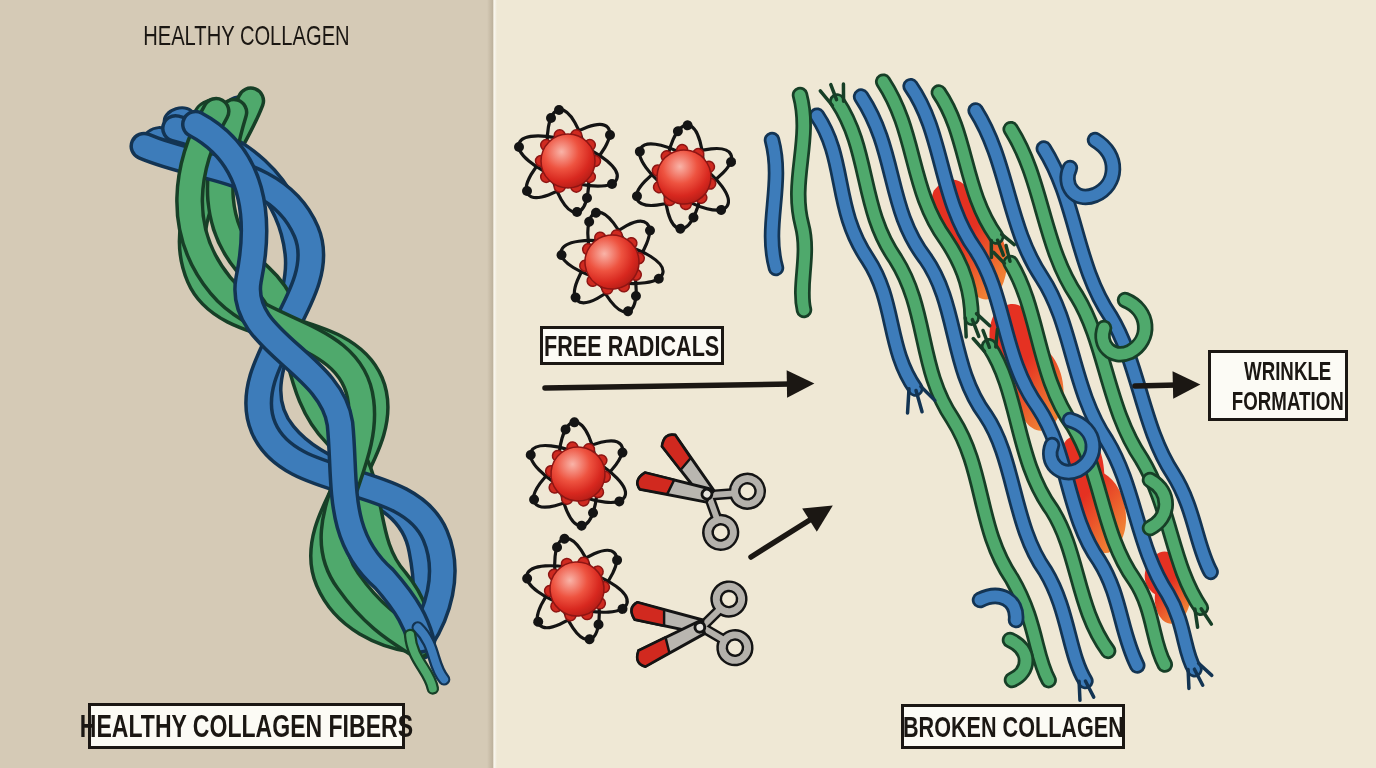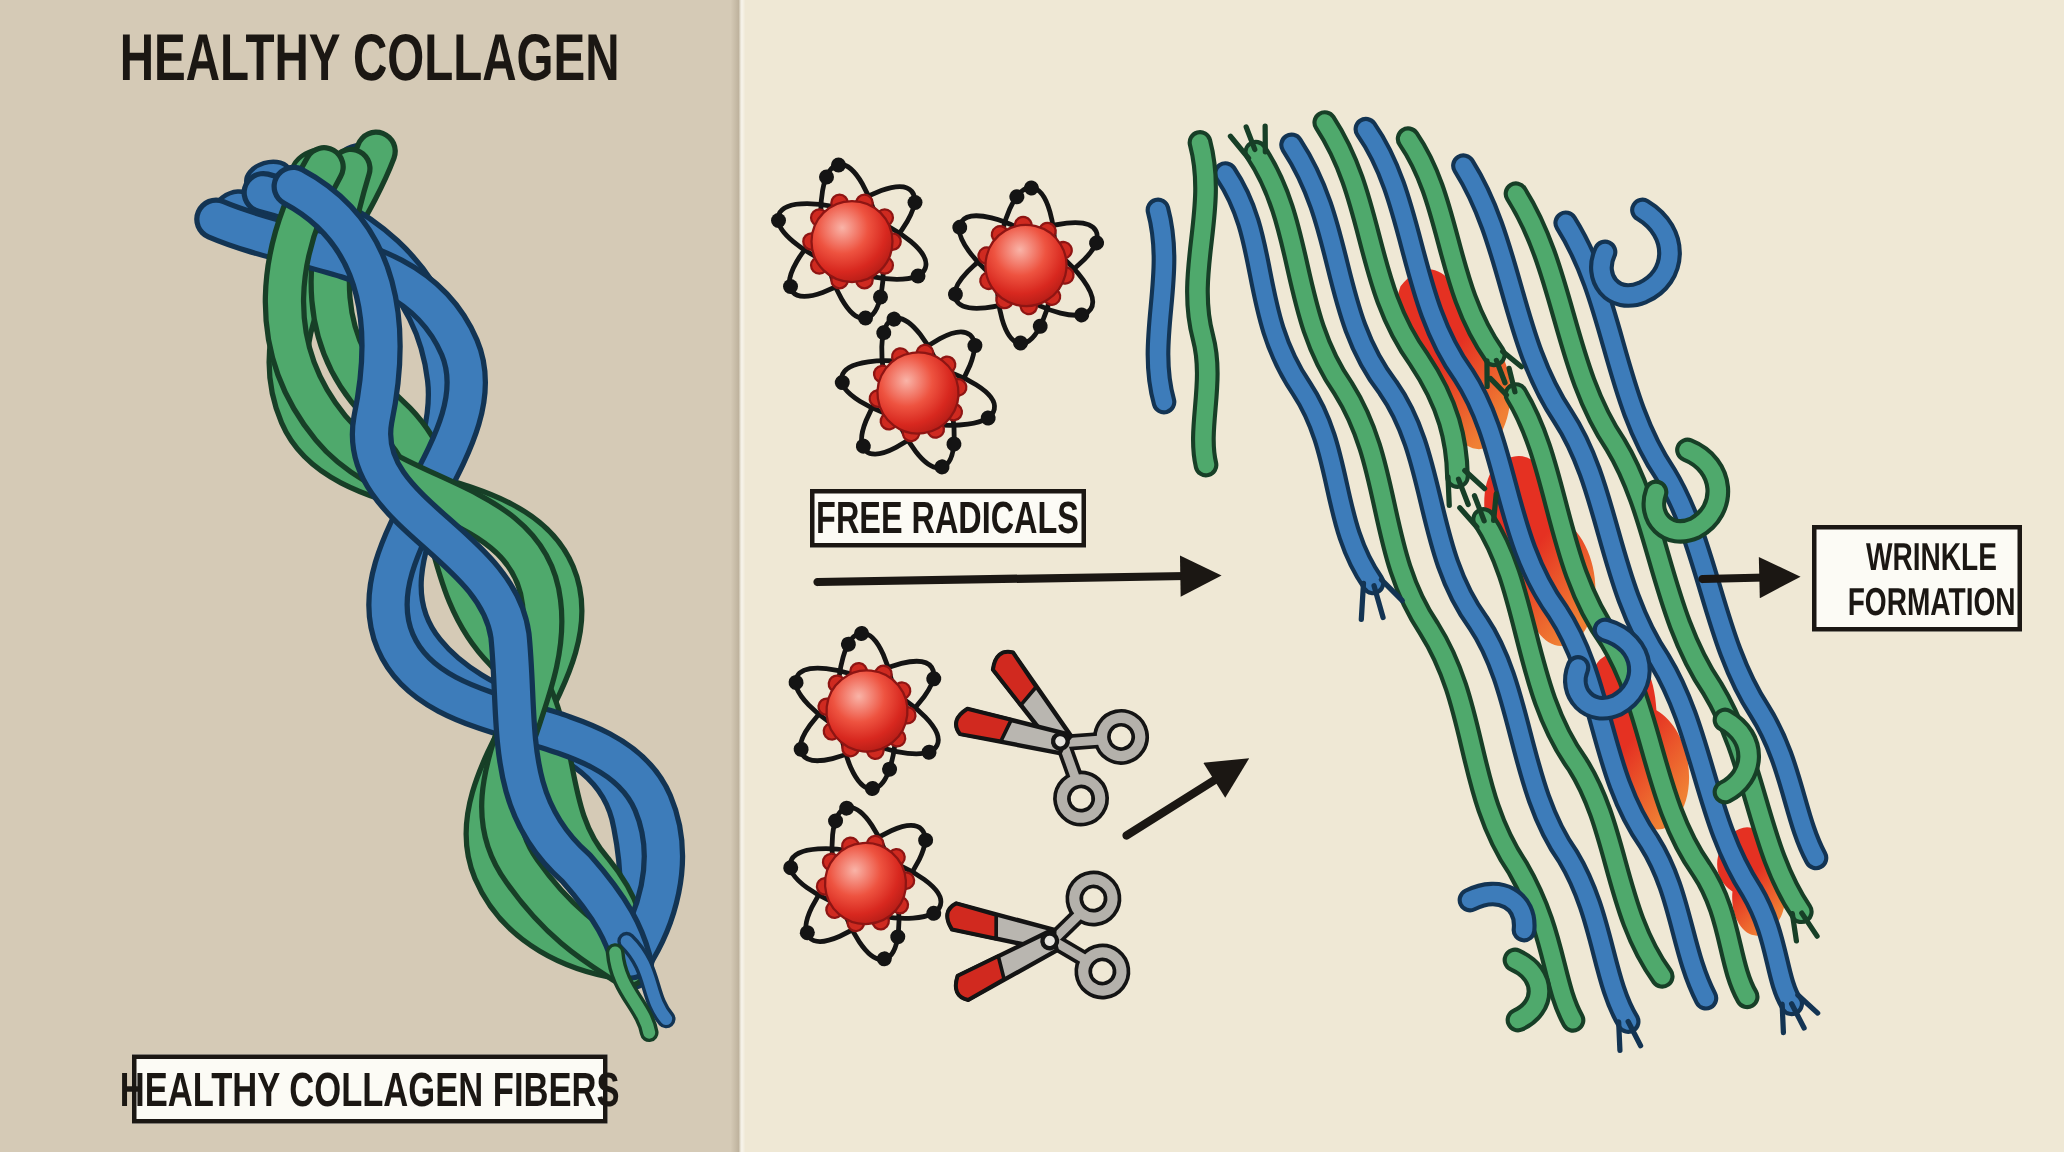--- a/index.html
+++ b/index.html
@@ -11,22 +11,22 @@
   #left-panel{
     position:absolute; left:0; top:0; width:493px; height:768px;
     background:var(--left-bg);
   }
   #panel-divider{
     position:absolute; left:487px; top:0; width:10px; height:768px;
     background:linear-gradient(90deg, rgba(110,95,70,0) 0%, rgba(110,95,70,.22) 55%, rgba(255,255,255,.55) 75%, rgba(255,255,255,0) 100%);
   }
   .title{
     position:absolute; top:14px; height:44px; display:flex;
-    align-items:flex-start; justify-content:center;
-    font-size:44px; font-weight:700; white-space:nowrap;
+    align-items:center; justify-content:center;
+    font-size:28px; font-weight:400; white-space:nowrap;
   }
   #title-healthy{ left:0; width:493px; }
   #title-damaged{ left:700px; width:590px; }
   .cond{ display:inline-block; transform:scaleX(0.72); transform-origin:center; white-space:nowrap; }
   .box{
     position:absolute; box-sizing:border-box;
     border:3px solid var(--ink); background:var(--label-box-bg);
     display:flex; flex-direction:column; align-items:center; justify-content:center;
     font-weight:700; text-align:center; color:var(--ink);
   }
@@ -230,17 +230,20 @@
   <div class="title" id="title-healthy">
     <span class="cond">HEALTHY COLLAGEN</span>
   </div>
 
   <div class="box" id="box-healthy-caption">
     <span class="cond">HEALTHY COLLAGEN FIBERS</span>
   </div>
   <div class="box" id="box-free-radicals">
     <span class="cond">FREE RADICALS</span>
   </div>
+  <div class="box" id="box-broken">
+    <span class="cond">BROKEN COLLAGEN</span>
+  </div>
   <div class="box" id="box-wrinkle">
     <span class="cond">WRINKLE</span>
     <span class="cond">FORMATION</span>
   </div>
 </div>
 
 </body></html>

